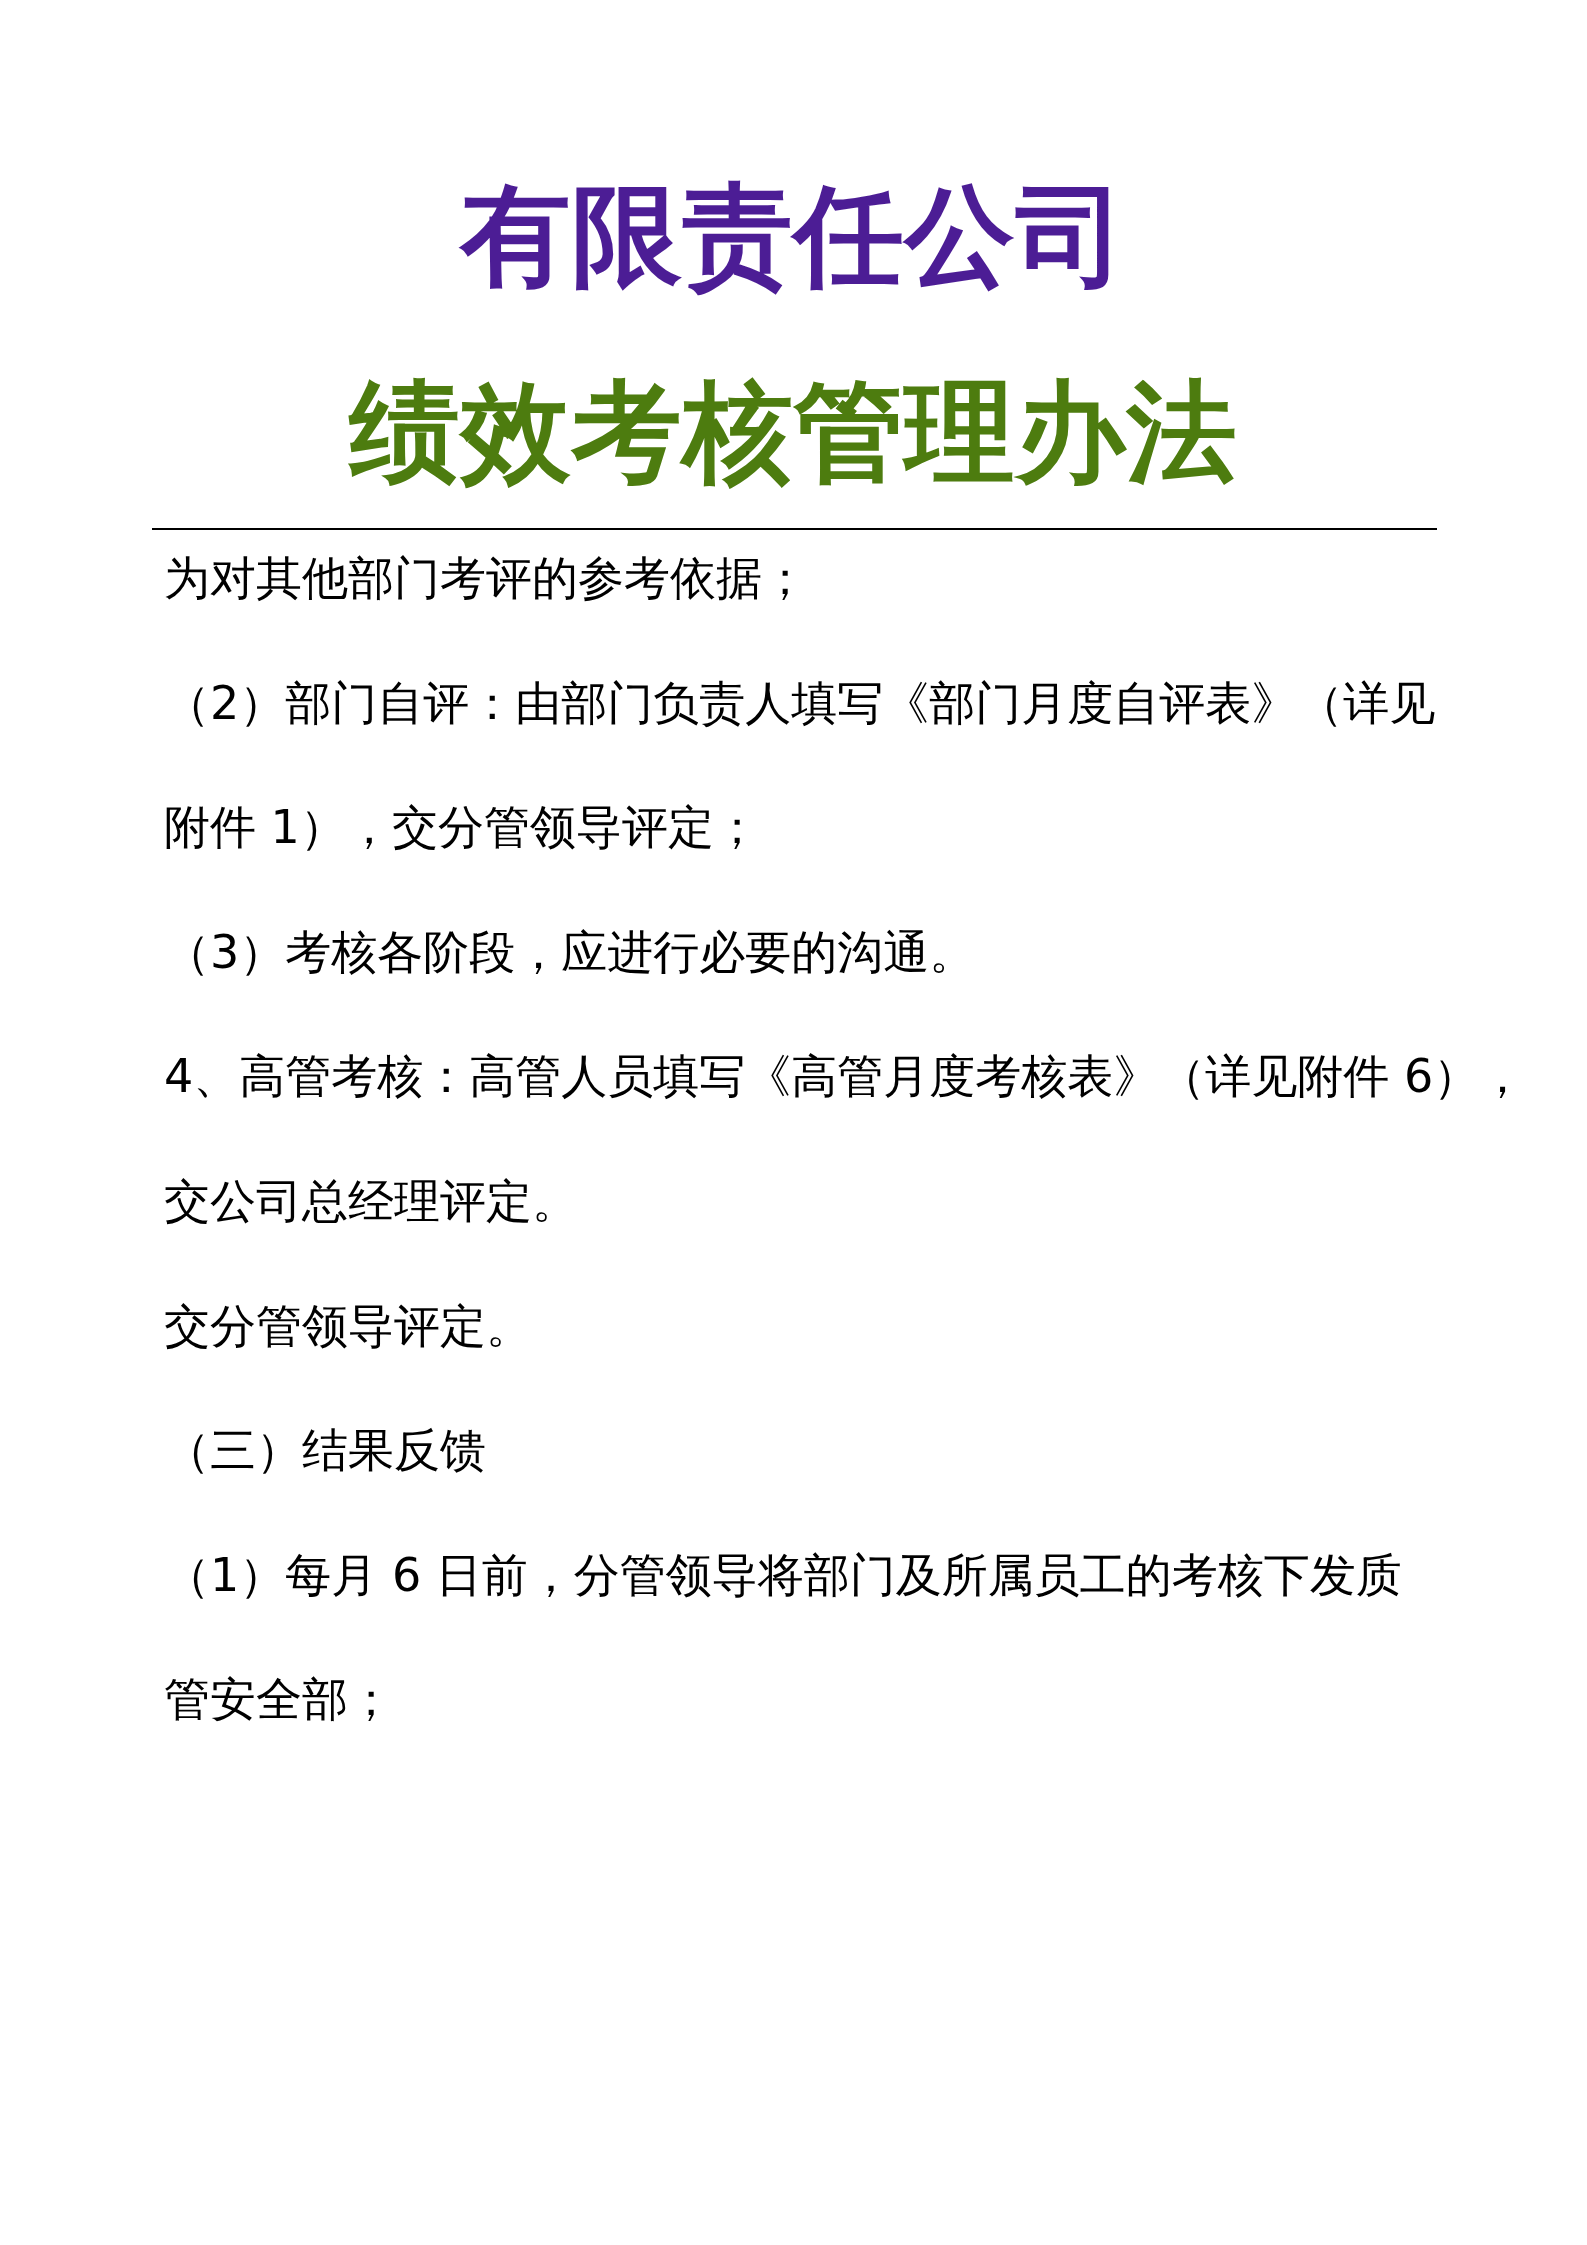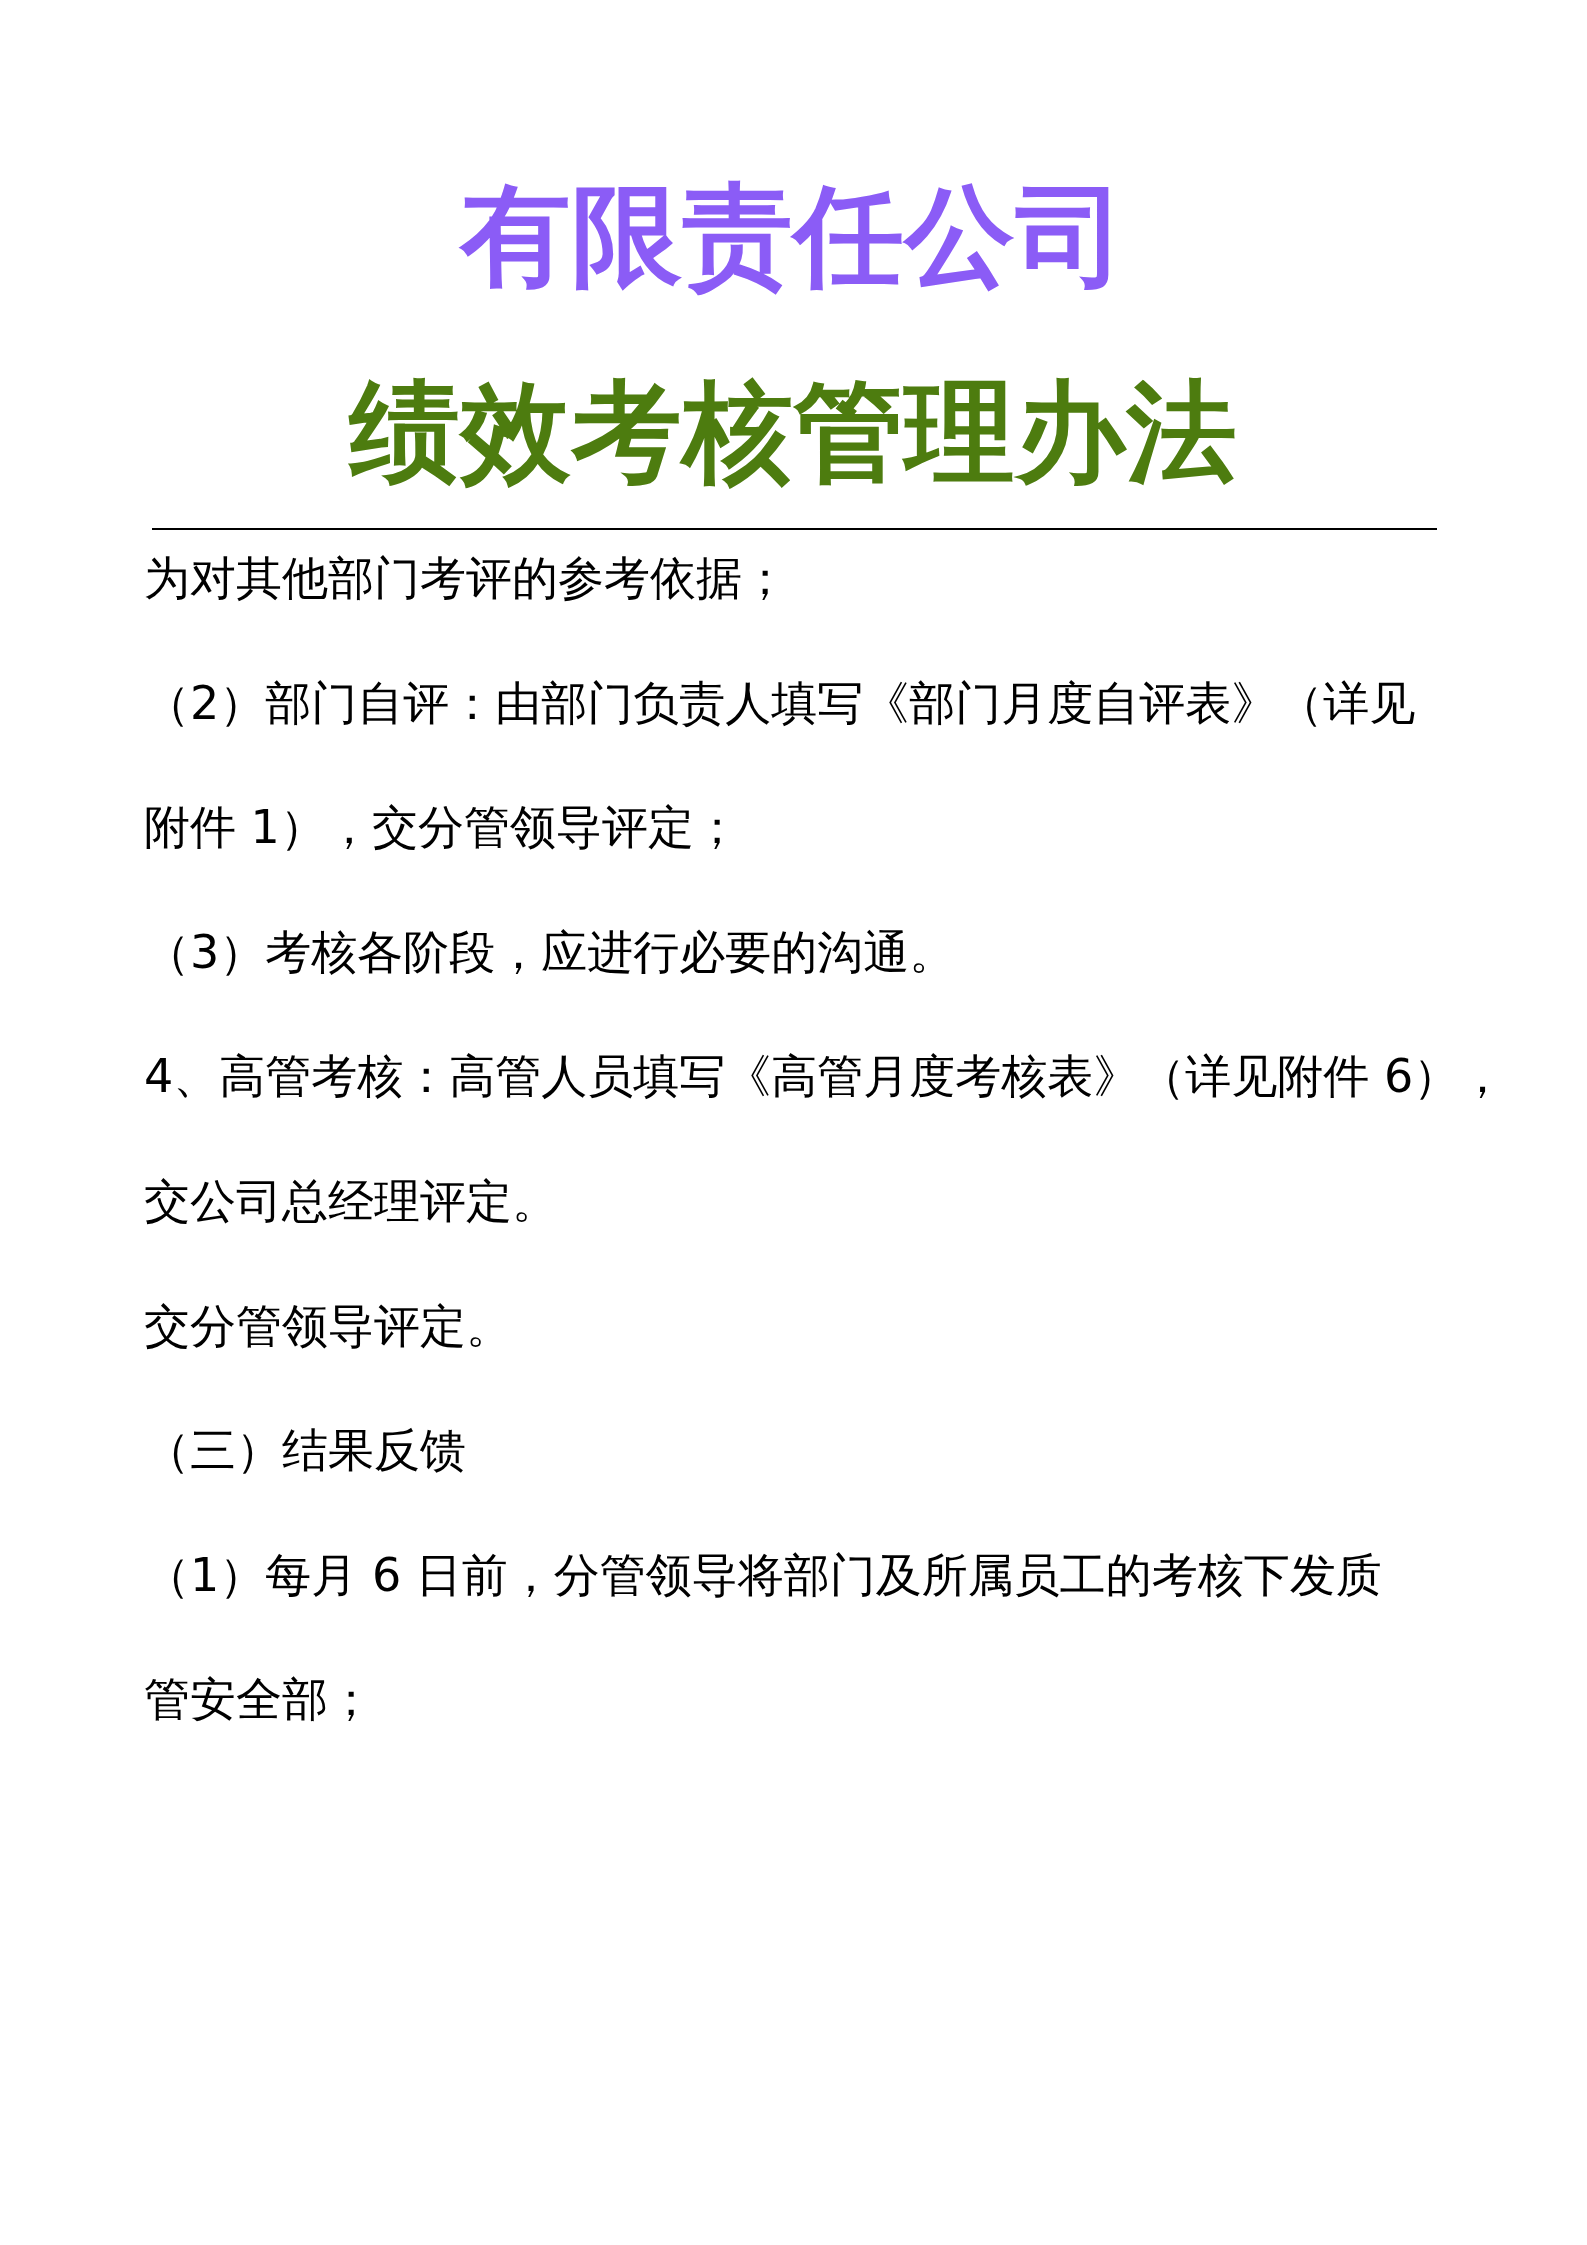--- a/index.html
+++ b/index.html
@@ -36,40 +36,40 @@
     .rule {
       position: absolute;
       left: 152px;
       top: 528px;
       width: 1285px;
       height: 2px;
       background: #000000;
     }
     .body-text {
       position: absolute;
-      left: 144px;
+      left: 164px;
       top: 546px;
       width: 1300px;
     }
     .body-line {
       display: block;
       font-size: 46px;
       line-height: 124.6px;
       height: 124.6px;
       white-space: nowrap;
       margin-top: -30px;
       margin-bottom: 30px;
     }
     .body-line:first-child { margin-top: -30px; }
   </style>
 </head>
 <body>
 
 <div class="title-block">
-  <span class="title-line l1" style="color:#8b5cf6;">有限责任公司</span>
+  <span class="title-line l1" style="color:#4c1d95;">有限责任公司</span>
   <span class="title-line l2" style="color:#4d7c0f;">绩效考核管理办法</span>
 </div>
 
 <div class="rule"></div>
 
 <div class="body-text">
   <span class="body-line">为对其他部门考评的参考依据；</span>
   <span class="body-line">（2）部门自评：由部门负责人填写《部门月度自评表》（详见</span>
   <span class="body-line">附件 1），交分管领导评定；</span>
   <span class="body-line">（3）考核各阶段，应进行必要的沟通。</span>

